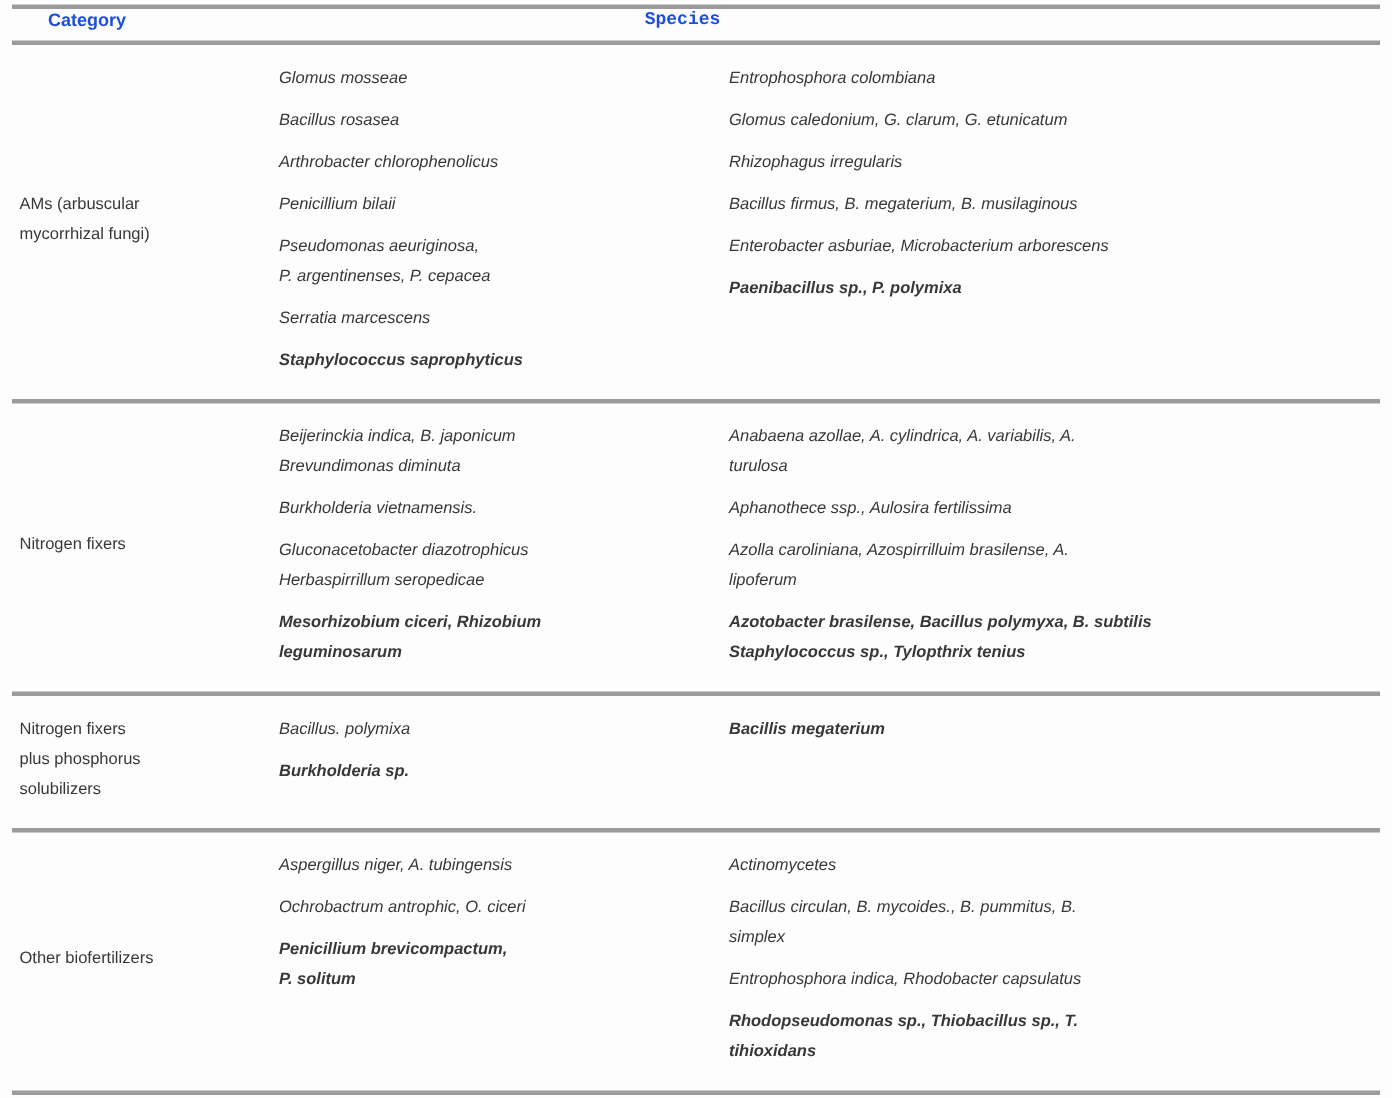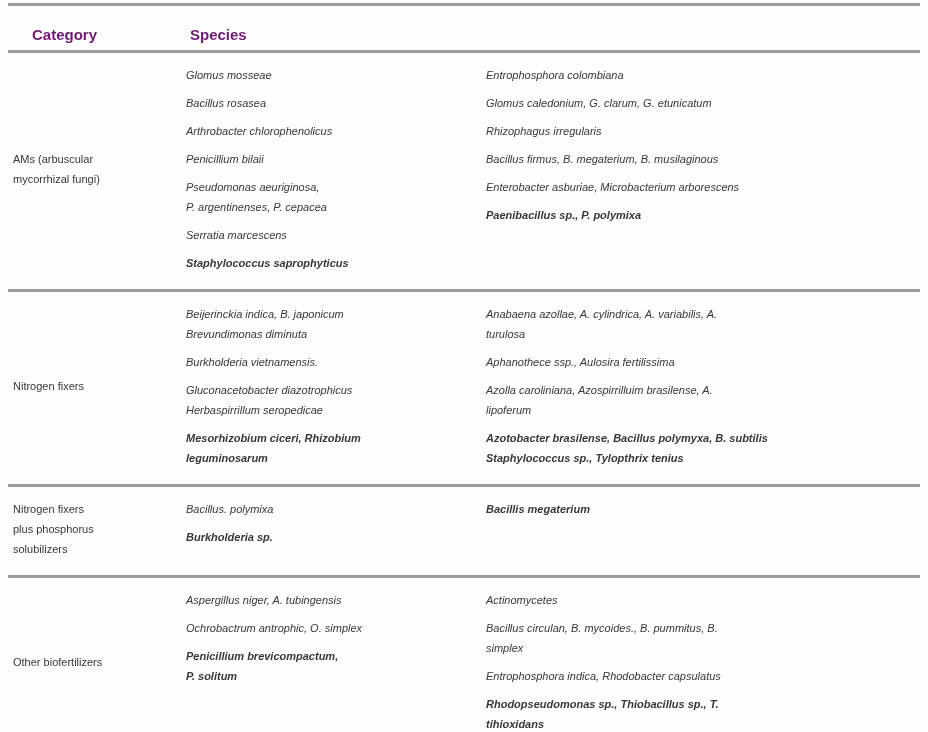--- a/index.html
+++ b/index.html
@@ -18,28 +18,28 @@
     table-layout:fixed;
   }
   col.c-category{width:178px;}
   col.c-species1{width:300px;}
   col.c-species2{width:434px;}
   thead tr{
     border-top:3px solid #9c9c9c;
     border-bottom:3px solid #9c9c9c;
   }
   thead th{
-    font-size:15px;
+    font-size:12px;
     font-weight:bold;
-    color:#701a75;
-    padding:20px 4px 7px 4px;
+    color:#1d4ed8;
+    padding:0 4px 7px 4px;
     text-align:left;
   }
   th.th-category{padding-left:24px;}
-  th.th-species{padding-right:200px;}
+  th.th-species{text-align:center;padding-right:200px;font-family:Liberation Mono, monospace;}
   tbody{border-bottom:3px solid #9c9c9c;}
   tbody td{
     vertical-align:top;
     padding:12px 10px 16px 0;
     font-size:11px;
     line-height:20px;
   }
   td.category-cell{
     vertical-align:middle;
     padding-left:5px;
@@ -126,21 +126,21 @@
           <td class="species-cell">
             <div class="species-item">Bacillis megaterium</div>
           </td>
         </tr>
       </tbody>
       <tbody>
         <tr>
           <td class="category-cell">Other biofertilizers</td>
           <td class="species-cell">
             <div class="species-item">Aspergillus niger, A. tubingensis</div>
-            <div class="species-item">Ochrobactrum antrophic, O. simplex</div>
+            <div class="species-item">Ochrobactrum antrophic, O. ciceri</div>
             <div class="species-item">Penicillium brevicompactum,
 P. solitum</div>
           </td>
           <td class="species-cell">
             <div class="species-item">Actinomycetes</div>
             <div class="species-item">Bacillus circulan, B. mycoides., B. pummitus, B.
 simplex</div>
             <div class="species-item">Entrophosphora indica, Rhodobacter capsulatus</div>
             <div class="species-item">Rhodopseudomonas sp., Thiobacillus sp., T.
 tihioxidans</div>

